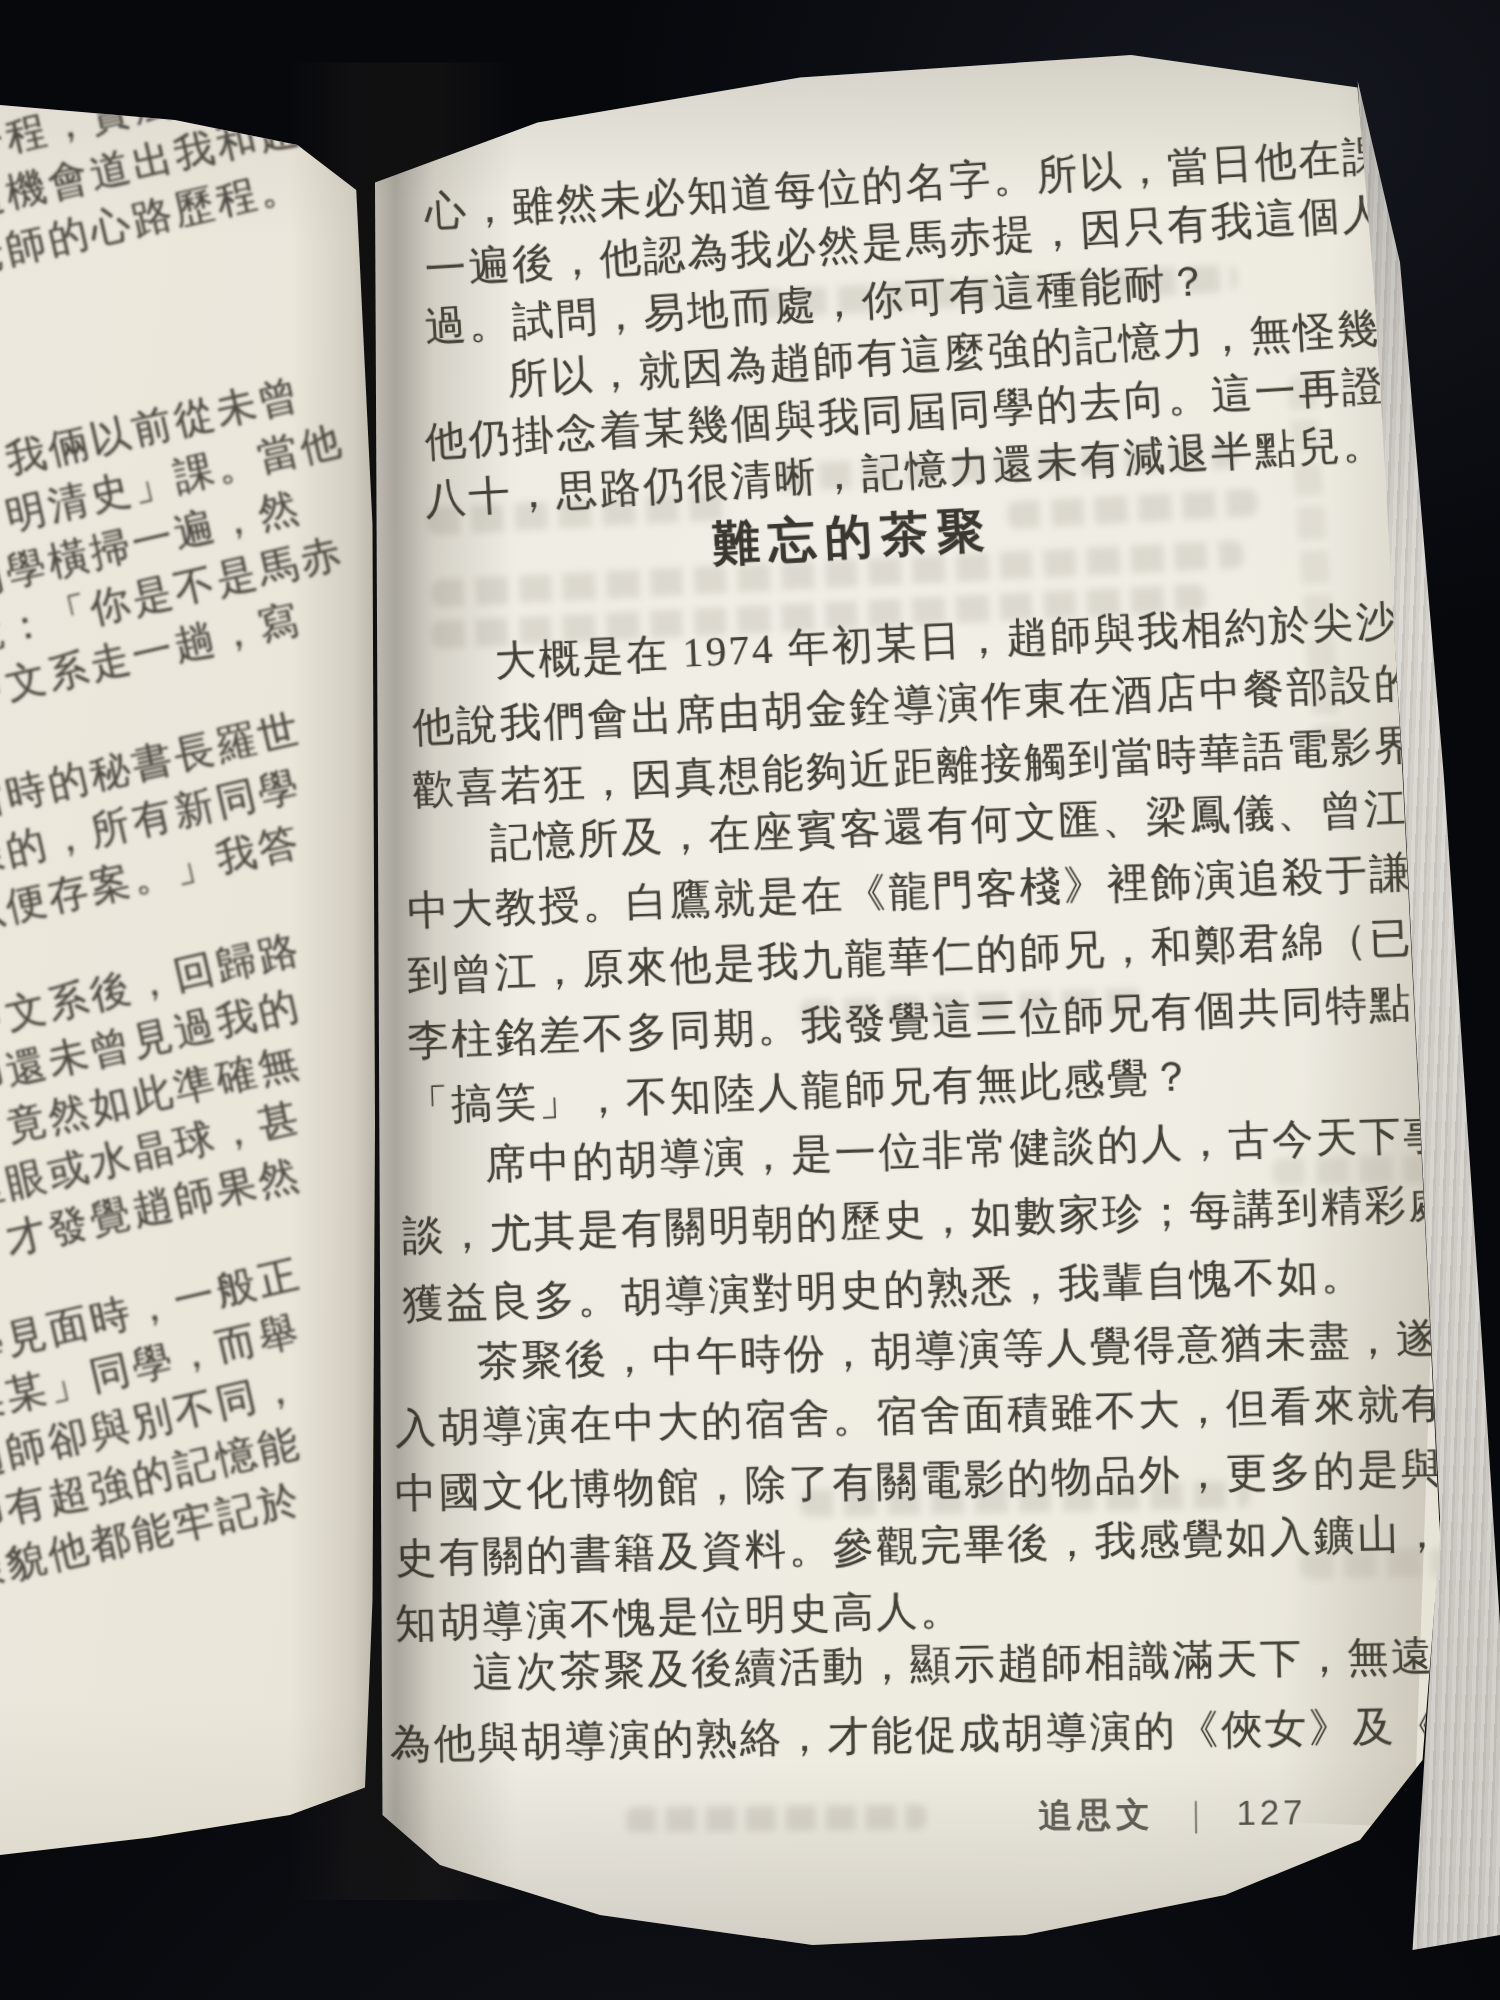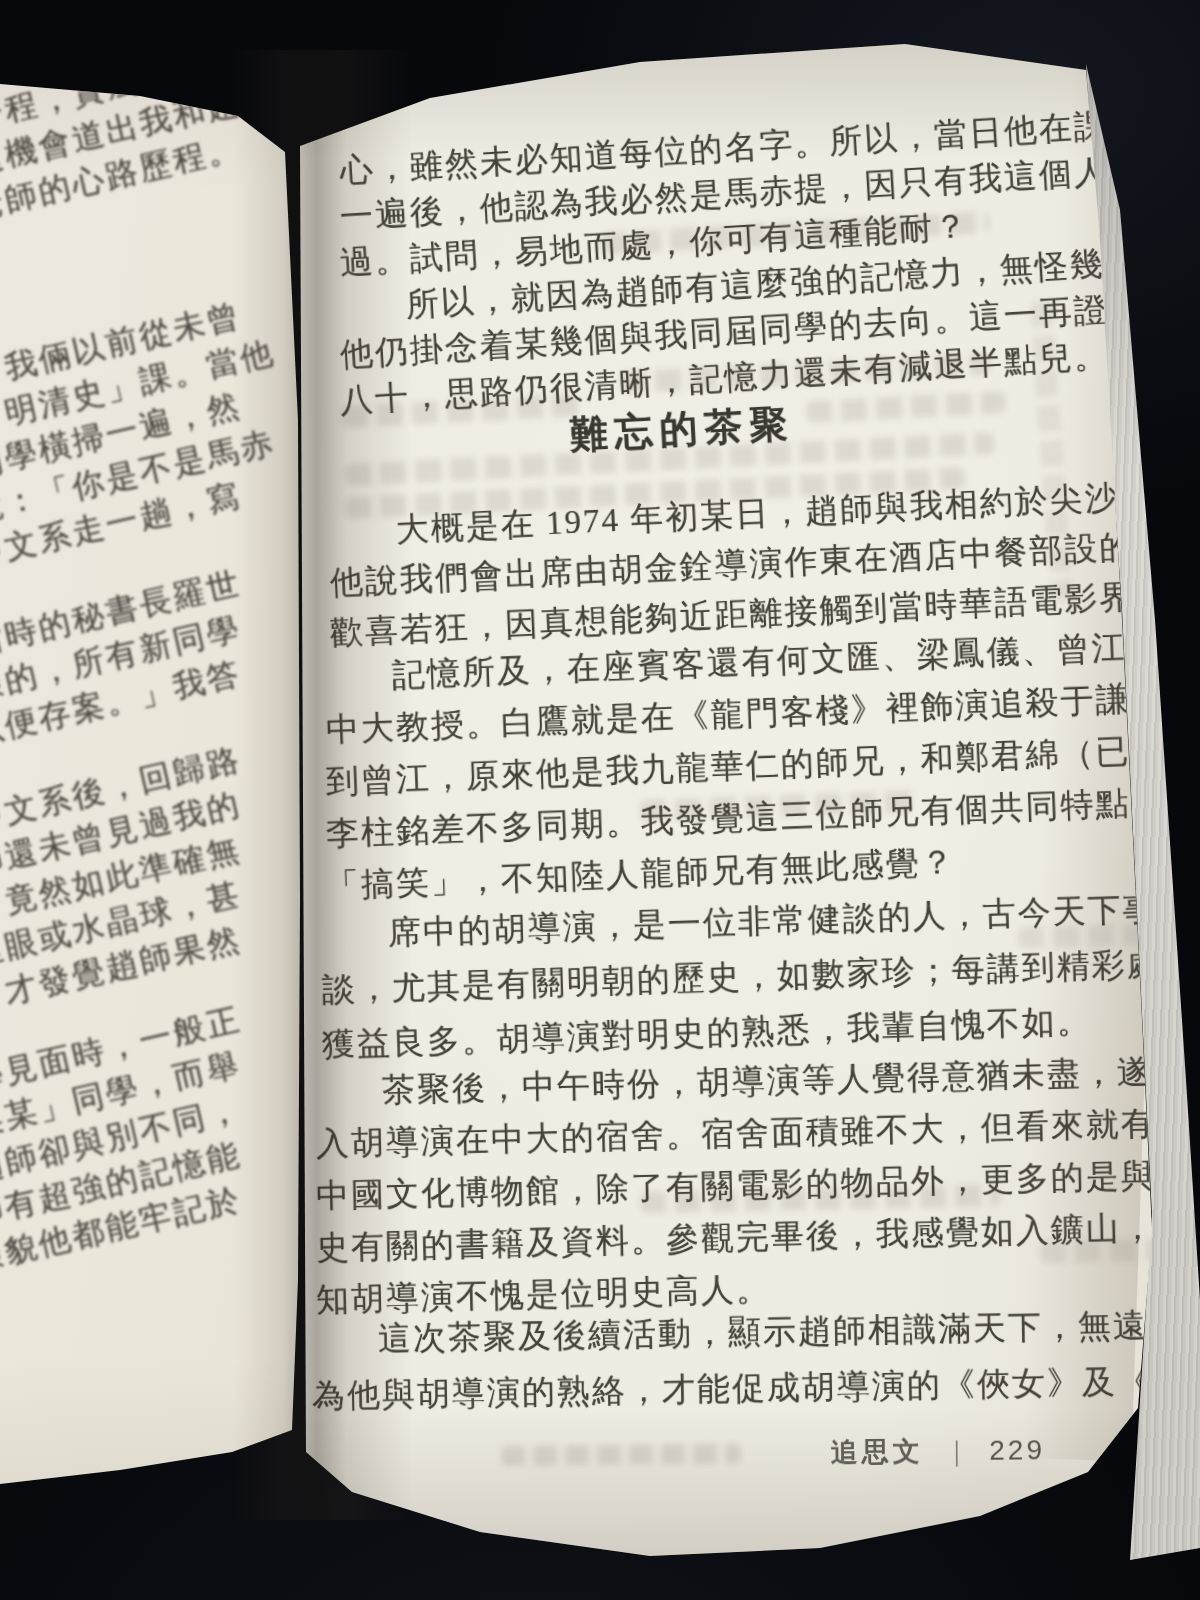--- a/index.html
+++ b/index.html
@@ -208,18 +208,18 @@
 
     <div class="block pe">
       <div class="rline indent">這次茶聚及後續活動，顯示趙師相識滿天下，無遠弗屆。就是因</div>
       <div class="rline">為他與胡導演的熟絡，才能促成胡導演的《俠女》及《迎春閣之風波》</div>
     </div>
 
     <div class="footer">
       <div class="footer-ghost"></div>
       <span class="running-title">追思文</span>
       <span class="sep">｜</span>
-      <span class="page-num">229</span>
+      <span class="page-num">127</span>
     </div>
   </div>
 
   <div class="gutter"></div>
 </div>
 
 </body></html>

